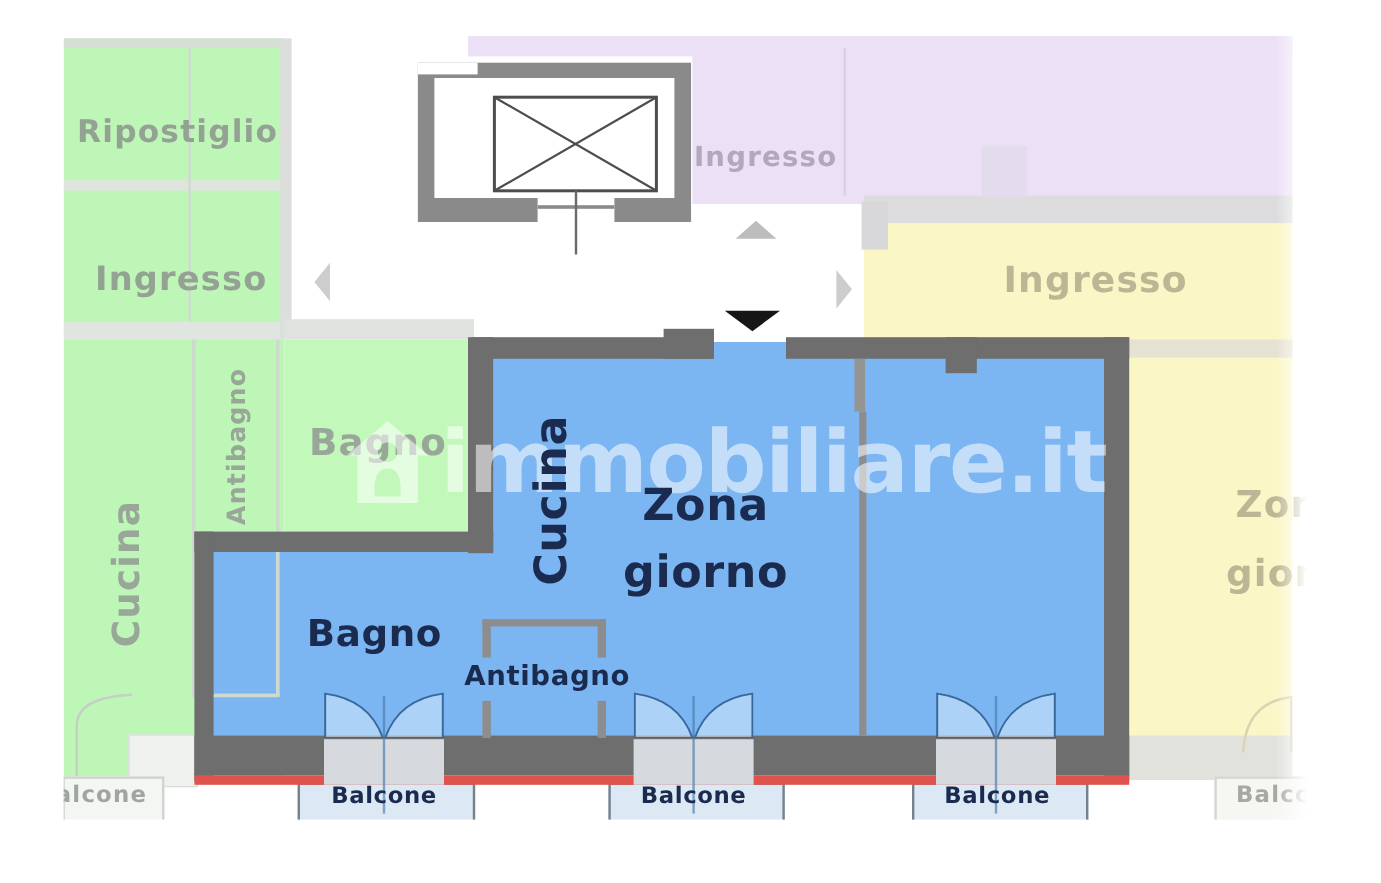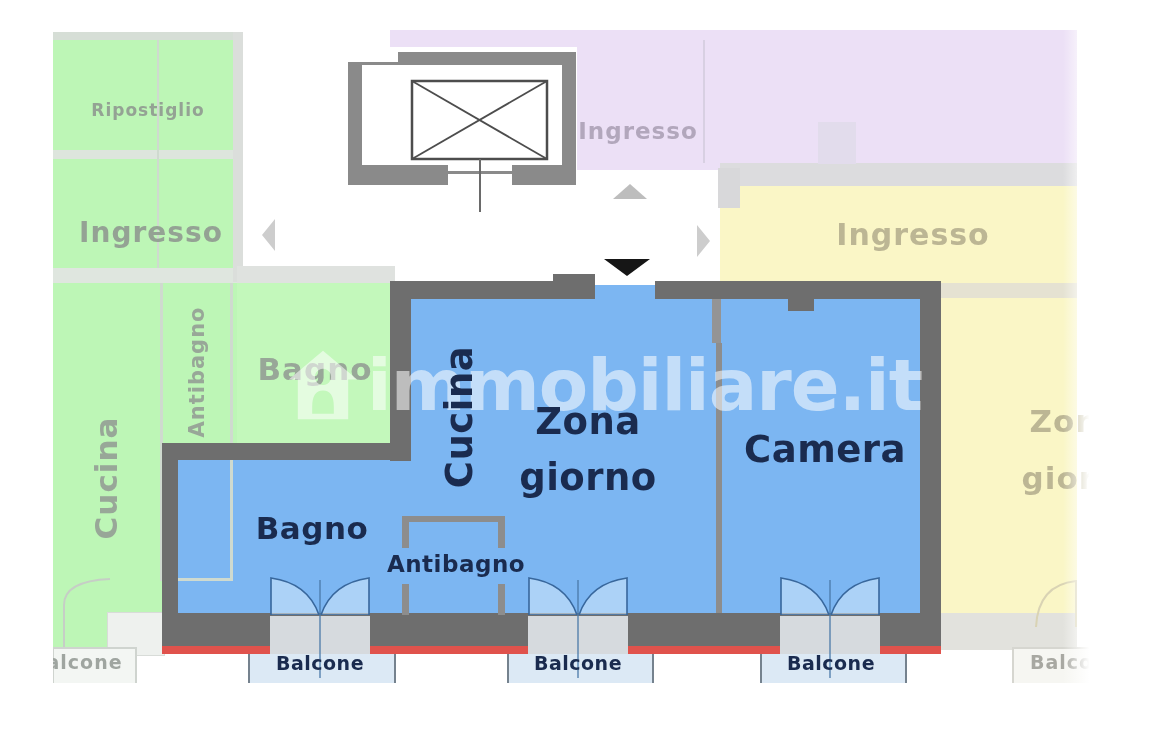--- a/index.html
+++ b/index.html
@@ -129,36 +129,35 @@
 
   <div class="wm">
     <svg width="72" height="72" viewBox="0 0 80 80">
       <path fill-rule="evenodd" fill="rgba(255,255,255,0.55)" d="M40 2 L78 34 L68 34 L68 78 L12 78 L12 34 L2 34 Z
            M40 22 a9 9 0 1 0 0.01 0 Z
            M28 64 Q28 46 40 46 Q52 46 52 64 L52 72 L28 72 Z"></path>
     </svg>
     <span class="wm-text">immobiliare.it</span>
   </div>
 
-  <span class="nlbl" style="left:148px;top:110px;font-size:17px;color:#94a294;">Ripostiglio</span>
+  <span class="nlbl" style="left:148px;top:110px;font-size:26px;color:#94a294;">Ripostiglio</span>
   <span class="nlbl" style="left:151px;top:232px;font-size:28px;color:#94a294;">Ingresso</span>
   <span class="nvlbl" style="left:106px;top:478px;font-size:31px;color:#98a798;">Cucina</span>
   <span class="nvlbl" style="left:197px;top:372px;font-size:21px;color:#98a798;">Antibagno</span>
   <span class="nlbl" style="left:315px;top:369px;font-size:31px;color:#98a798;">Bagno</span>
   <span class="nlbl" style="left:31px;top:662px;font-size:19px;color:#9fa5a0;transform:translateY(-50%);">Balcone</span>
   <span class="nlbl" style="left:638px;top:131px;font-size:23px;color:#b2a7bc;">Ingresso</span>
   <span class="nlbl" style="left:913px;top:234px;font-size:30px;color:#bcb694;">Ingresso</span>
   <span class="nlbl" style="left:1075px;top:421px;font-size:31px;color:#bcb694;">Zona</span>
   <span class="nlbl" style="left:1081px;top:478px;font-size:31px;color:#bcb694;">giorno</span>
   <span class="nlbl" style="left:1030px;top:662px;font-size:19px;color:#a8a8a2;transform:translateY(-50%);">Balcone</span>
 
   <span class="vlbl" style="left:459px;top:417px;font-size:37px;">Cucina</span>
   <span class="lbl" style="left:588px;top:421px;font-size:37px;">Zona</span>
   <span class="lbl" style="left:588px;top:477px;font-size:37px;">giorno</span>
-  <span class="lbl" style="left:825px;top:449px;font-size:37px;">Camera</span>
   <span class="lbl" style="left:312px;top:528px;font-size:31px;">Bagno</span>
   <span class="lbl" style="left:456px;top:564px;font-size:23px;">Antibagno</span>
   <span class="lbl" style="left:320px;top:663px;font-size:19px;">Balcone</span>
   <span class="lbl" style="left:578px;top:663px;font-size:19px;">Balcone</span>
   <span class="lbl" style="left:831px;top:663px;font-size:19px;">Balcone</span>
 
   <div class="margin" style="left:0;top:0;width:1151px;height:30px;"></div>
   <div class="margin" style="left:0;top:0;width:53px;height:736px;"></div>
   <div class="margin" style="left:1063px;top:0;width:88px;height:736px;background:linear-gradient(to right,rgba(255,255,255,0),#fff 30%);"></div>
   <div class="margin" style="left:0;top:683px;width:1151px;height:53px;"></div>

